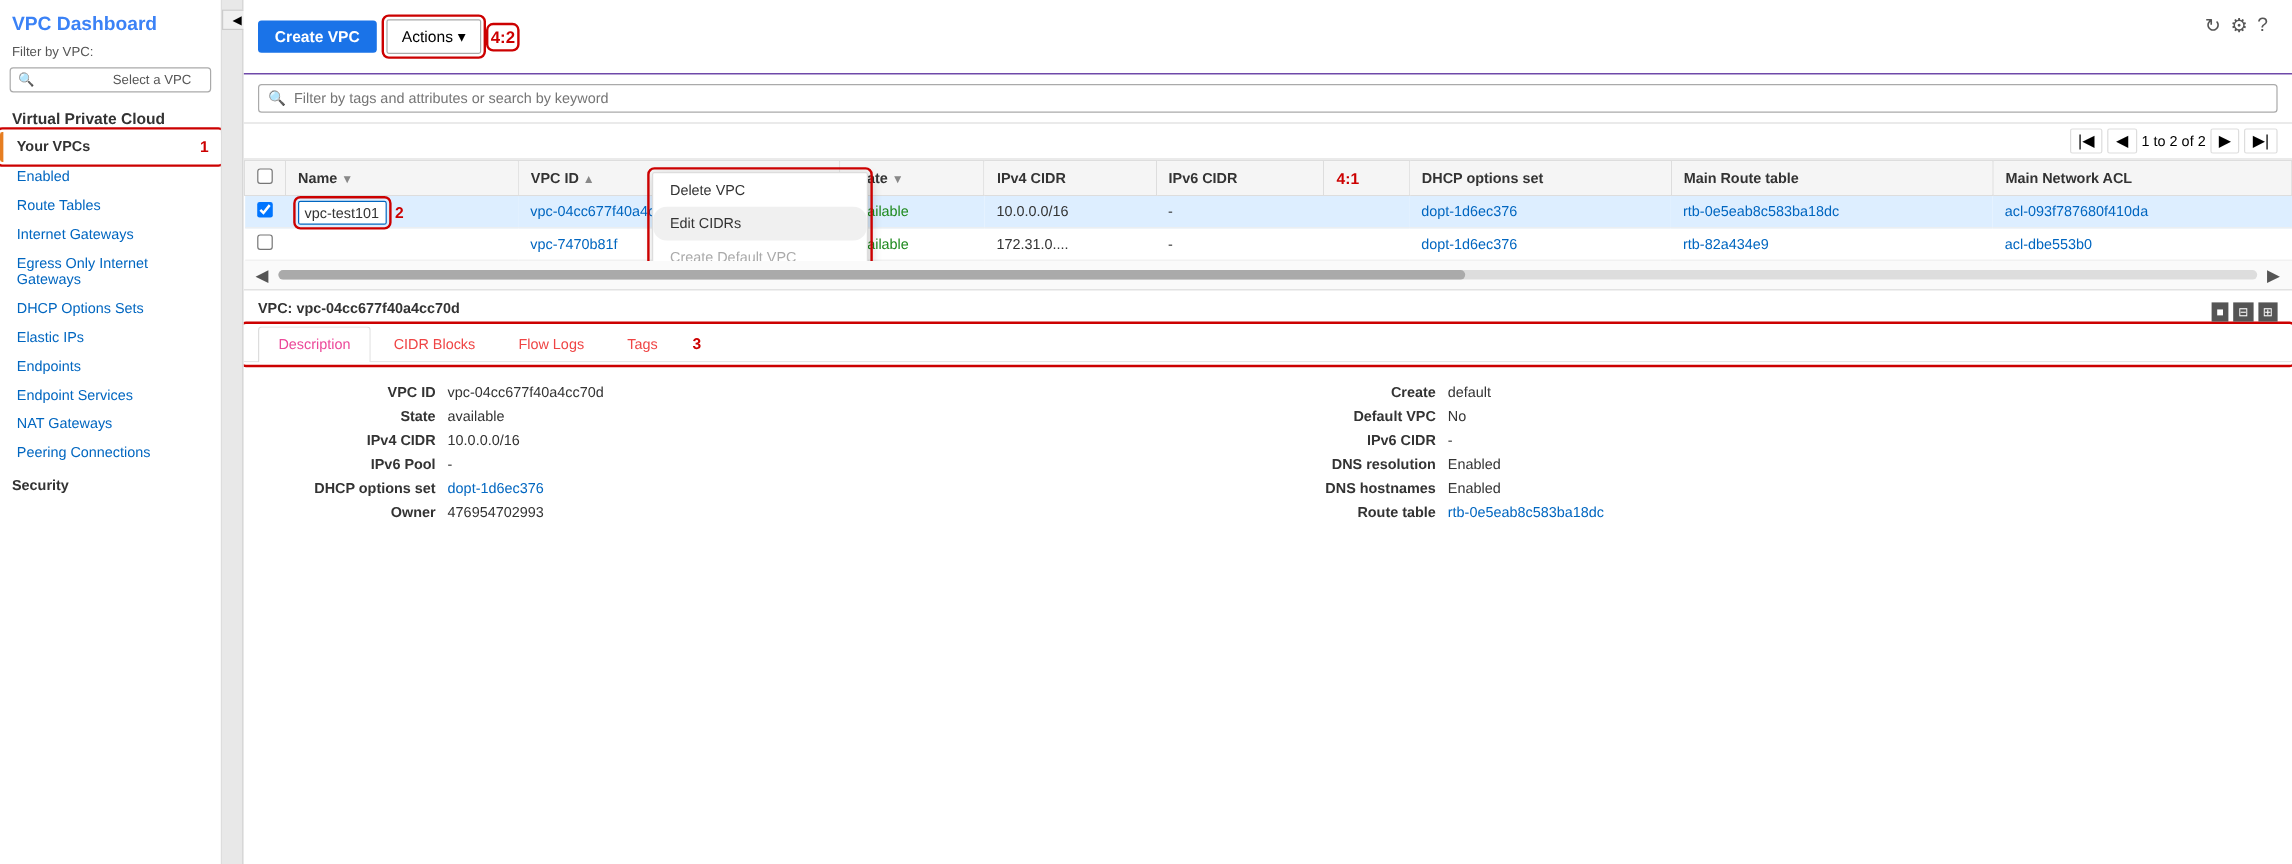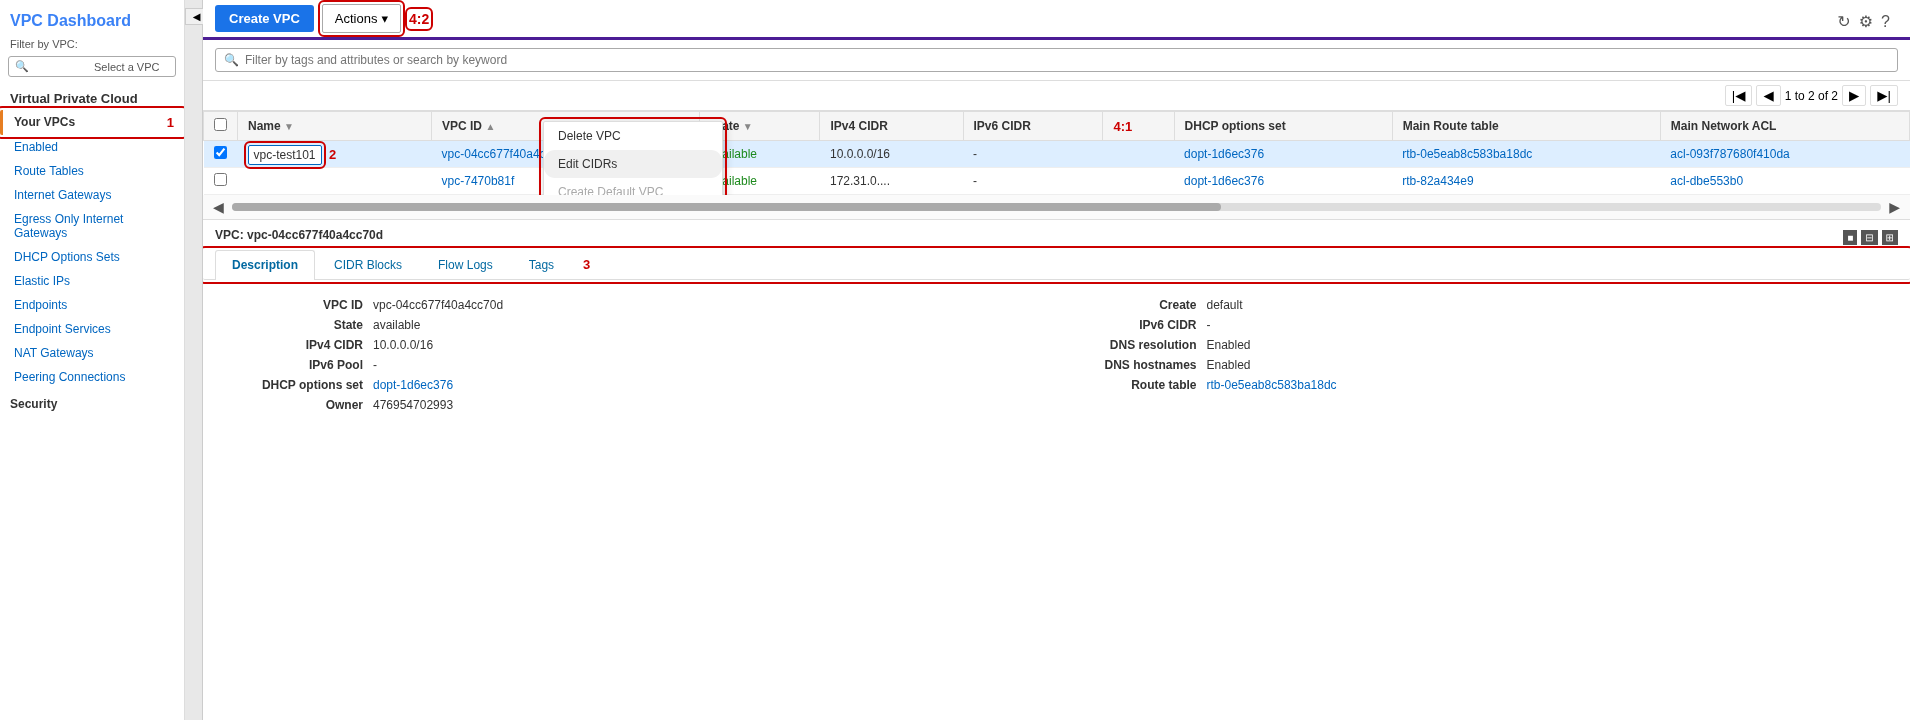--- a/index.html
+++ b/index.html
@@ -13,21 +13,21 @@
     .sidebar-select span { flex: 1; color: #555; font-size: 11px; }
     .sidebar-section-title { font-size: 13px; font-weight: bold; color: #333; padding: 10px 10px 4px; }
     .sidebar-item { padding: 5px 10px 5px 14px; cursor: pointer; color: #0066c0; font-size: 12px; }
     .sidebar-item.active { color: #333; font-weight: bold; border-left: 3px solid #e67e22; padding-left: 11px; background: #fff; }
     .sidebar-section-header { font-size: 12px; font-weight: bold; color: #333; padding: 8px 10px 4px; }
 
     
     .main { flex: 1; display: flex; flex-direction: column; overflow: hidden; background: #fff; }
 
     
-    .toolbar { display: flex; align-items: center; padding: 4px 12px; background: #fff; border-bottom: 3px solid #4c1d95; gap: 8px; }
+    .toolbar { display: flex; align-items: center; padding: 16px 12px; background: #fff; border-bottom: 1px solid #4c1d95; gap: 8px; }
     .btn-create { background: #1a73e8; color: #fff; border: none; padding: 6px 14px; border-radius: 3px; cursor: pointer; font-size: 13px; font-weight: bold; }
     .btn-actions { background: #fff; border: 1px solid #aaa; padding: 6px 12px; border-radius: 3px; cursor: pointer; font-size: 13px; display: flex; align-items: flex-start; gap: 4px; }
     .badge-42 { color: #cc0000; font-weight: bold; font-size: 14px; }
     .icon-btn { background: none; border: none; cursor: pointer; font-size: 16px; color: #555; }
 
     
     .search-bar { padding: 8px 12px; border-bottom: 1px solid #ddd; }
     .search-input-wrap { display: flex; align-items: center; border: 1px solid #aaa; border-radius: 3px; padding: 4px 8px; background: #fff; }
     .search-input-wrap input { border: none; outline: none; font-size: 12px; width: 100%; color: #555; }
     .search-icon { color: #888; margin-right: 6px; }
@@ -52,22 +52,22 @@
     .scroll-row { display: flex; align-items: center; border-bottom: 1px solid #ddd; background: #fafafa; padding: 2px 6px; }
     .scroll-arrow { background: none; border: none; cursor: pointer; font-size: 14px; color: #555; padding: 2px 4px; }
 
     
     .detail-panel { flex: 1; overflow-y: auto; padding: 0; position: relative; }
     .detail-vpc-label { padding: 8px 12px; font-size: 12px; color: #333; }
     .detail-vpc-label span { font-weight: bold; }
 
     
     .tabs-row { display: flex; border-bottom: 1px solid #ddd; padding: 0 12px; margin-bottom: 10px; }
-    .tab { padding: 7px 16px; cursor: pointer; font-size: 12px; color: #0369a1; border: 1px solid transparent; border-bottom: none; border-radius: 3px 3px 0 0; margin-right: 2px; }
-    .tab.active { color: #0369a1; border-color: #ddd; border-bottom-color: #fff; background: #fff; margin-bottom: -1px; font-weight: bold; }
+    .tab { padding: 7px 16px; cursor: pointer; font-size: 12px; color: #ef4444; border: 1px solid transparent; border-bottom: none; border-radius: 3px 3px 0 0; margin-right: 2px; }
+    .tab.active { color: #ec4899; border-color: #ddd; border-bottom-color: #fff; background: #fff; margin-bottom: -1px; }
 
     
     .annot-box { outline: 2px solid #cc0000; outline-offset: 2px; border-radius: 2px; }
 
     
     .detail-content { display: flex; gap: 0; padding: 8px 20px; }
     .detail-col { flex: 1; }
     .detail-row { display: flex; margin-bottom: 6px; font-size: 12px; }
     .detail-label { color: #333; font-weight: bold; text-align: right; width: 140px; min-width: 140px; margin-right: 10px; }
     .detail-value { color: #333; }
@@ -297,20 +297,24 @@
           <span class="detail-value">476954702993</span>
         </div>
       </div>
 
       <div class="detail-col">
         <div class="detail-row">
           <span class="detail-label">Create</span>
           <span class="detail-value">default</span>
         </div>
         <div class="detail-row">
+          <span class="detail-label">Default VPC</span>
+          <span class="detail-value">No</span>
+        </div>
+        <div class="detail-row">
           <span class="detail-label">IPv6 CIDR</span>
           <span class="detail-value">-</span>
         </div>
         <div class="detail-row">
           <span class="detail-label">DNS resolution</span>
           <span class="detail-value">Enabled</span>
         </div>
         <div class="detail-row">
           <span class="detail-label">DNS hostnames</span>
           <span class="detail-value">Enabled</span>

